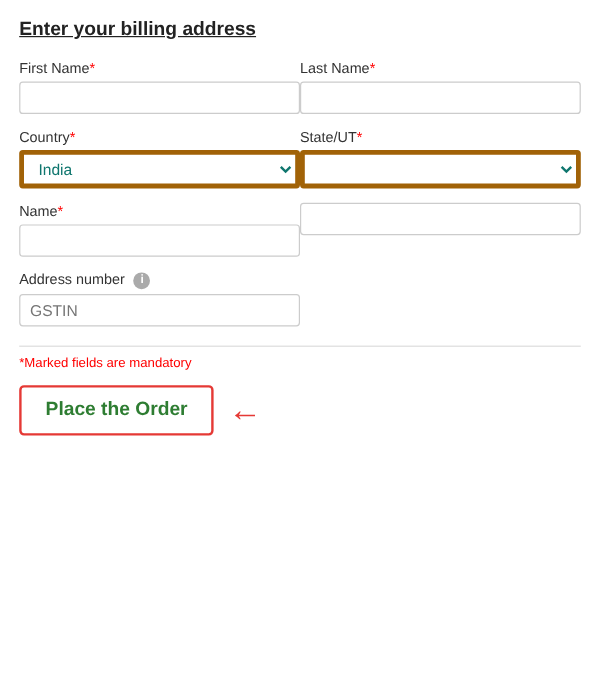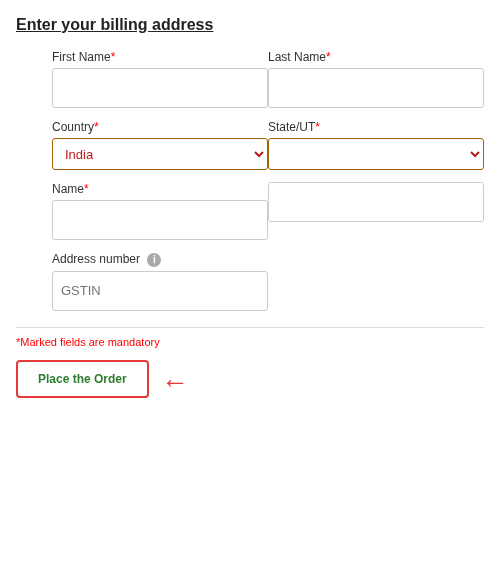--- a/index.html
+++ b/index.html
@@ -22,21 +22,20 @@
       font-size: 16px;
       font-weight: bold;
       margin-bottom: 16px;
       color: #222;
       text-decoration: underline;
     }
 
     .form-row {
       display: flex;
       margin-bottom: 12px;
-      margin-left: 36px;
     }
 
     .form-group {
       flex: 1;
       display: flex;
       flex-direction: column;
     }
 
     .form-label {
       font-size: 12px;
@@ -46,33 +45,33 @@
 
     .required-star {
       color: red;
     }
 
     .form-input {
       border: 1px solid #ccc;
       border-radius: 3px;
       padding: 6px 8px;
       font-size: 13px;
-      height: 40px;
+      height: 27px;
       outline: none;
       color: #333;
     }
 
     .form-select {
-      border: 1px solid #a16207;
+      border: 4px solid #a16207;
       border-radius: 3px;
       padding: 0 8px;
       font-size: 13px;
       height: 32px;
       outline: none;
-      color: #b91c1c;
+      color: #0f766e;
       background: #fff;
       appearance: auto;
     }
 
     .info-icon {
       display: inline-flex;
       align-items: center;
       justify-content: center;
       width: 14px;
       height: 14px;
@@ -106,21 +105,21 @@
     .footer-row {
       display: flex;
       align-items: center;
       gap: 12px;
     }
 
     .place-order-btn {
       background: #fff;
       border: 2px solid #e53935;
       color: #2e7d32;
-      font-size: 12px;
+      font-size: 16px;
       font-weight: bold;
       padding: 10px 20px;
       border-radius: 4px;
       cursor: pointer;
       min-width: 130px;
     }
 
     .arrow-icon {
       display: inline-block;
       color: #e53935;

